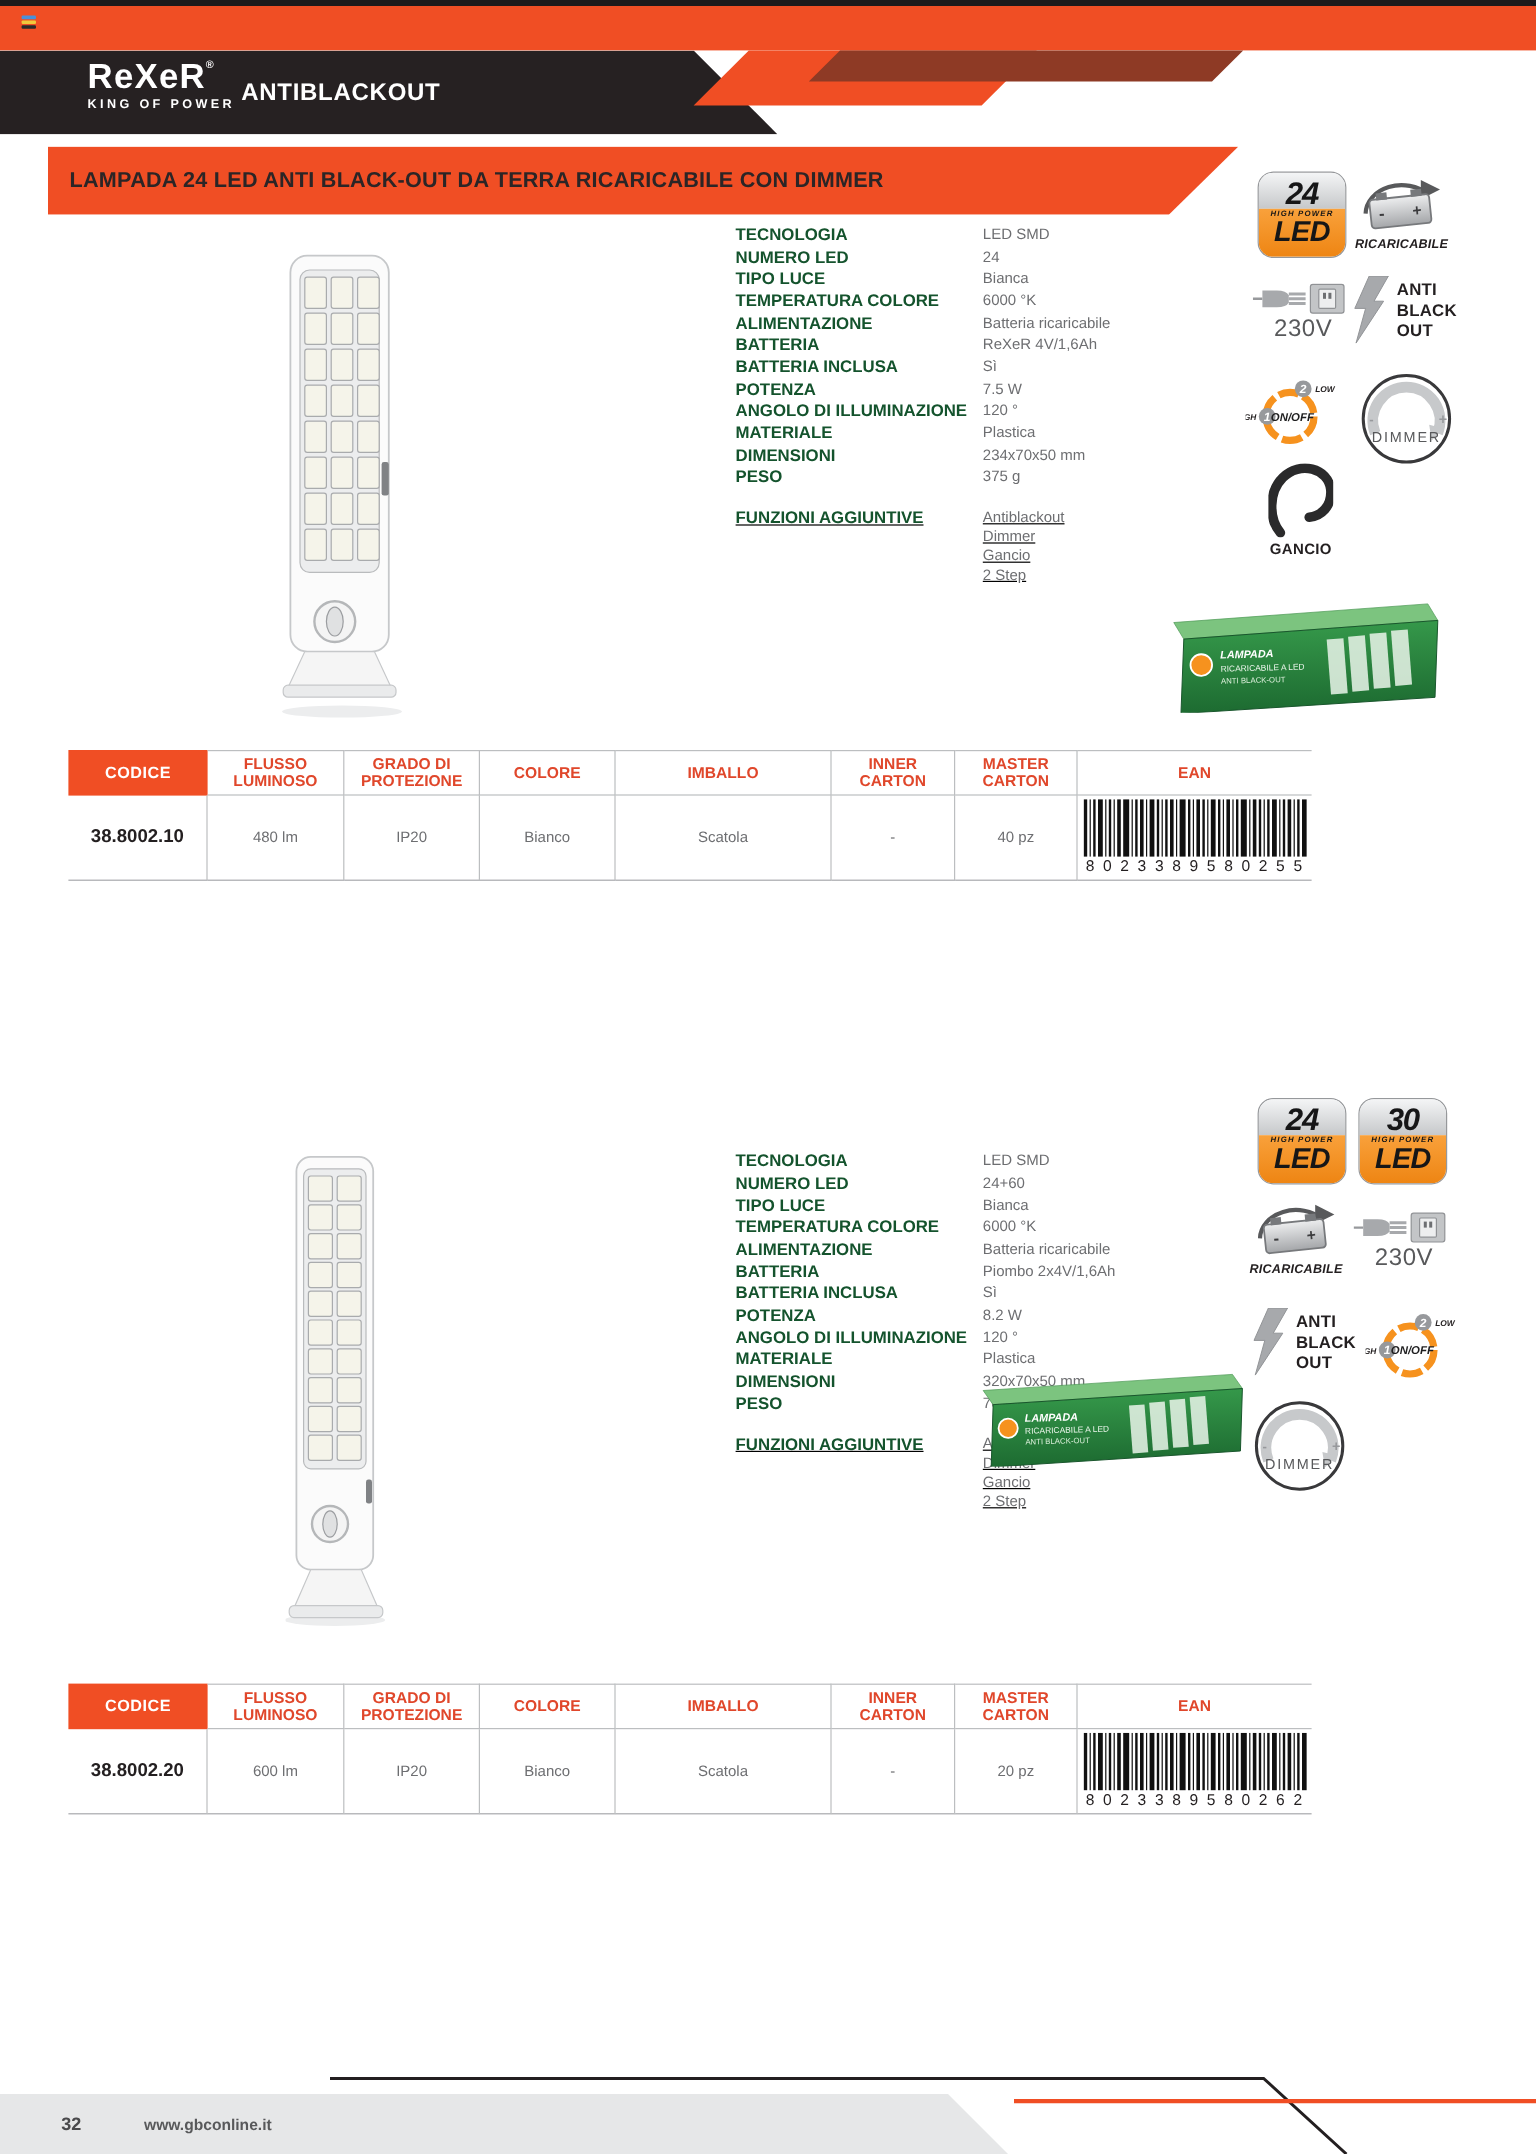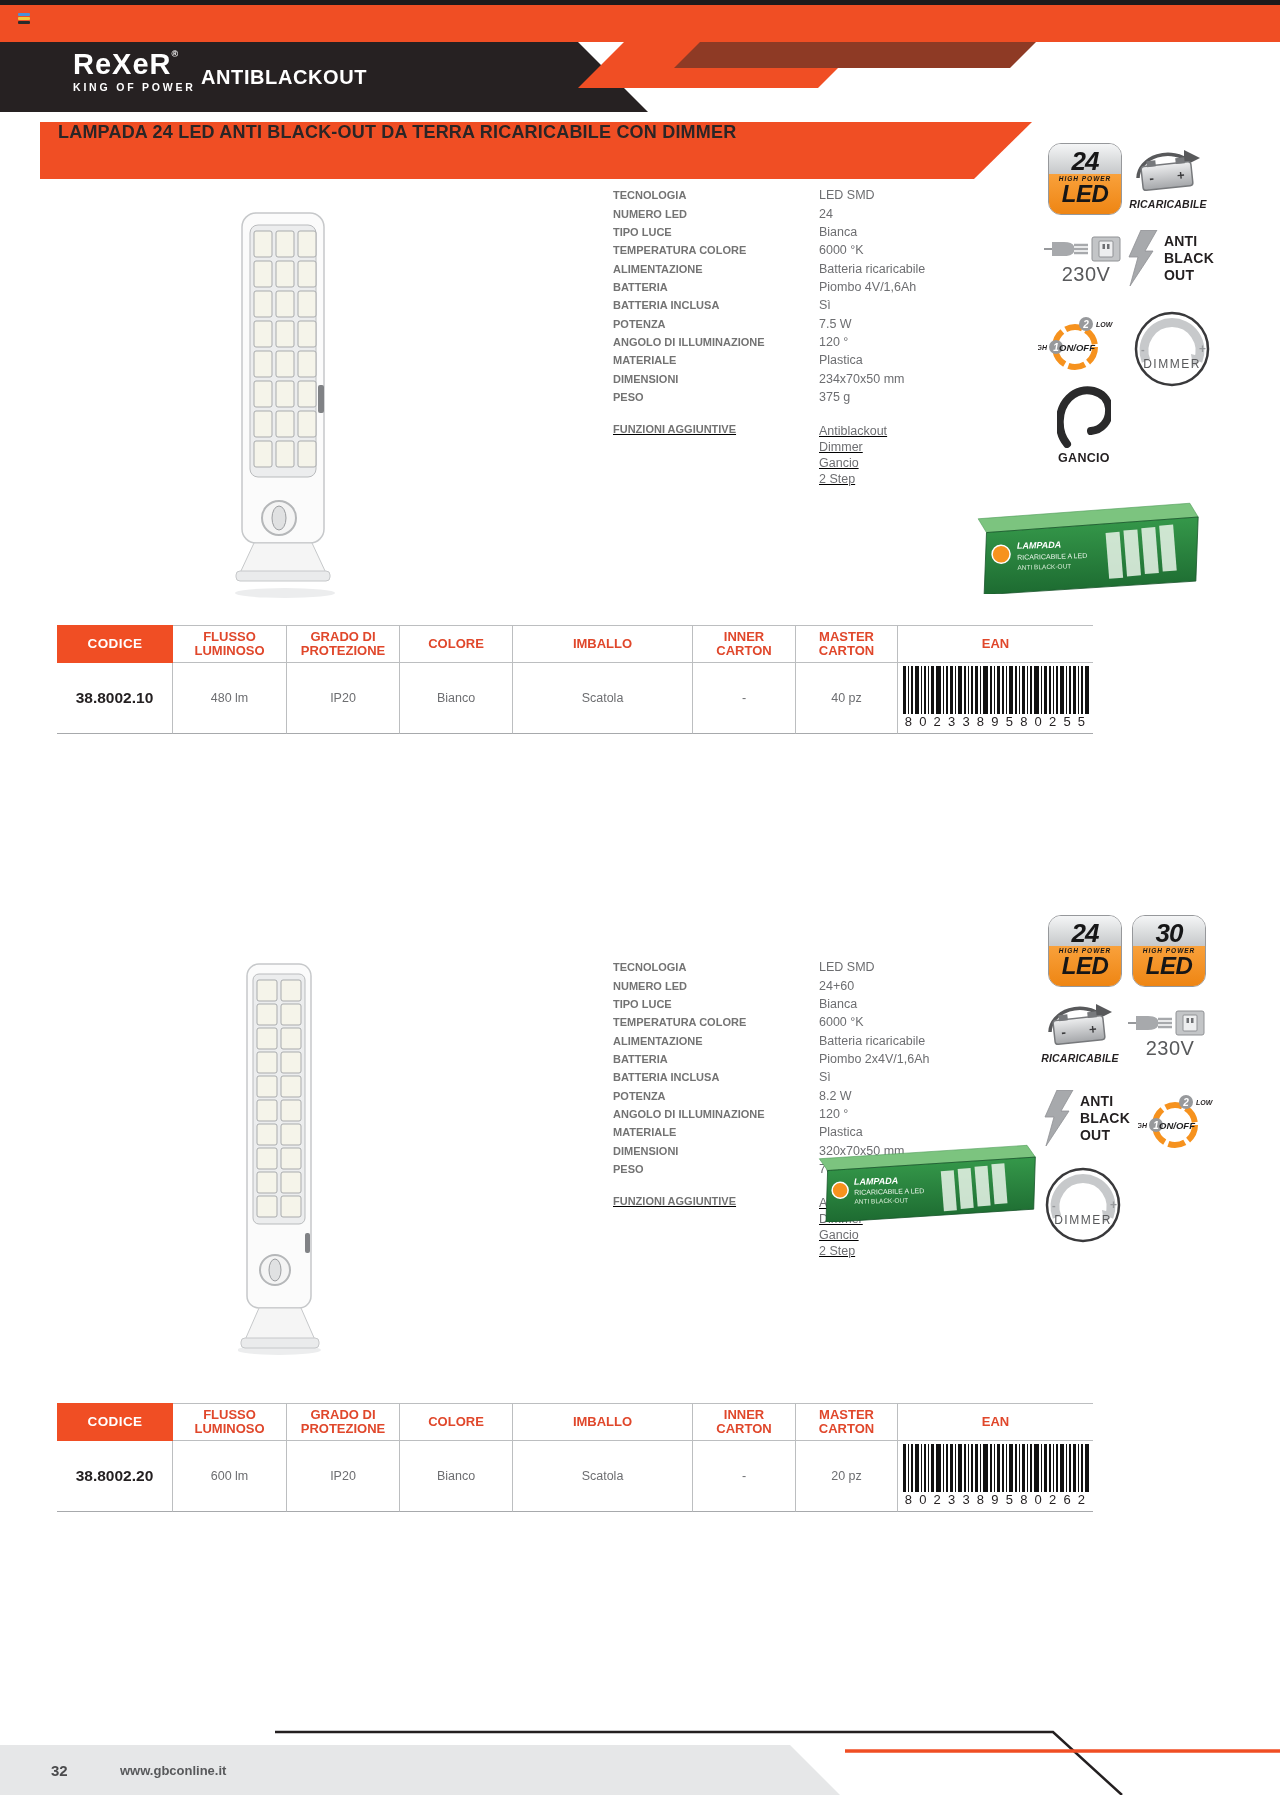--- a/index.html
+++ b/index.html
@@ -24,27 +24,27 @@
   .logo{position:absolute;left:73px;top:50px;color:#fff;line-height:1;}
   .logo .brand{font-size:29px;font-weight:800;letter-spacing:1px;}
   .logo .reg{font-size:9px;vertical-align:top;font-weight:700;}
   .logo .sub{font-size:10.5px;font-weight:700;letter-spacing:2.8px;margin-top:3px;}
   .section-title{position:absolute;left:201px;top:42px;height:70px;display:flex;align-items:center;
                  color:#fff;font-size:20px;font-weight:800;letter-spacing:0.6px;}
 
   
   .banner{position:absolute;left:40px;width:992px;height:57px;background:#F04E24;
           clip-path:polygon(0 0,100% 0,934px 100%,0 100%);
-          display:flex;align-items:flex-start;}
+          display:flex;align-items:center;}
   .banner span{padding-left:18px;font-size:18px;font-weight:800;color:#2B2526;letter-spacing:0.2px;}
 
   
   .specs{position:absolute;left:613px;width:480px;}
   .spec-row{display:flex;height:18.35px;align-items:center;}
-  .spec-label{width:206px;flex:none;font-size:11px;font-weight:bold;color:#737373;}
+  .spec-label{width:206px;flex:none;font-size:14px;font-weight:bold;color:#14532d;}
   .spec-value{font-size:12.5px;color:#6D6E71;}
   .funz{position:absolute;left:613px;display:flex;text-decoration:underline;}
   .funz .spec-label{align-self:flex-start;}
   .funz-vals span{display:block;line-height:16px;font-size:12.5px;color:#6D6E71;}
 
   
   .led-badge{position:absolute;width:72px;height:70px;border-radius:13px;overflow:hidden;
              border:1px solid #96989B;box-shadow:inset 0 0 0 3px #fff;background:#fff;
              display:flex;flex-direction:column;text-align:center;}
   .led-badge .topp{height:30px;background:linear-gradient(180deg,#F4F5F6,#C6C8CA);
@@ -221,21 +221,21 @@
     <div class="spec-row">
         <span class="spec-label">TEMPERATURA COLORE</span>
         <span class="spec-value">6000 °K</span>
       </div>
     <div class="spec-row">
         <span class="spec-label">ALIMENTAZIONE</span>
         <span class="spec-value">Batteria ricaricabile</span>
       </div>
     <div class="spec-row">
         <span class="spec-label">BATTERIA</span>
-        <span class="spec-value">Piombo 4V/1,6Ah</span>
+        <span class="spec-value">ReXeR 4V/1,6Ah</span>
       </div>
     <div class="spec-row">
         <span class="spec-label">BATTERIA INCLUSA</span>
         <span class="spec-value">Sì</span>
       </div>
     <div class="spec-row">
         <span class="spec-label">POTENZA</span>
         <span class="spec-value">7.5 W</span>
       </div>
     <div class="spec-row">

